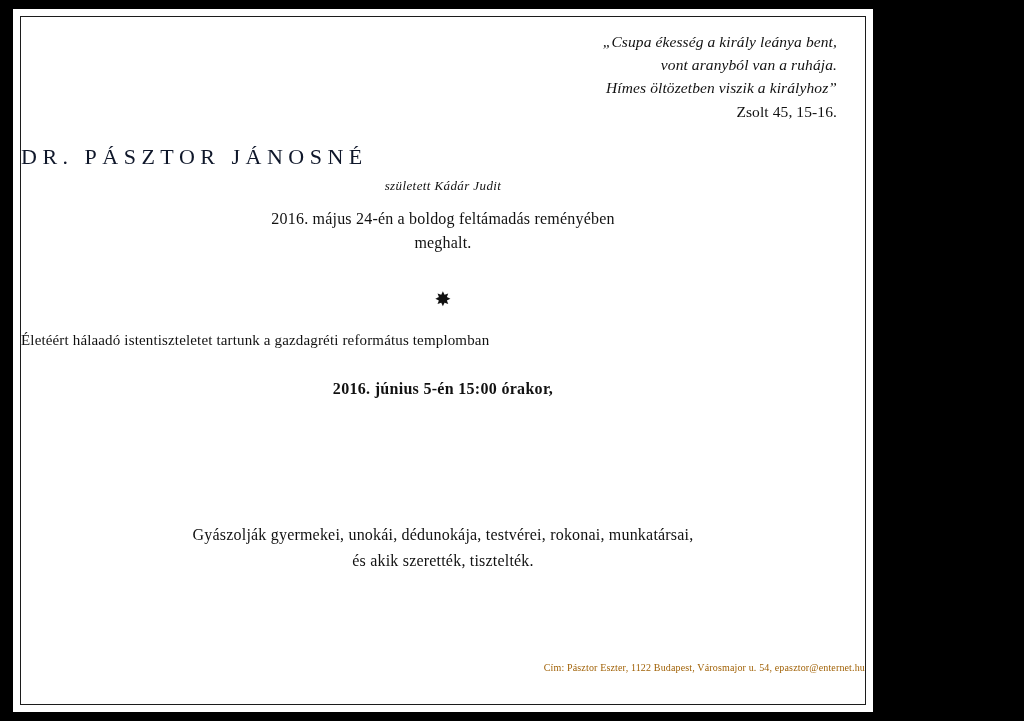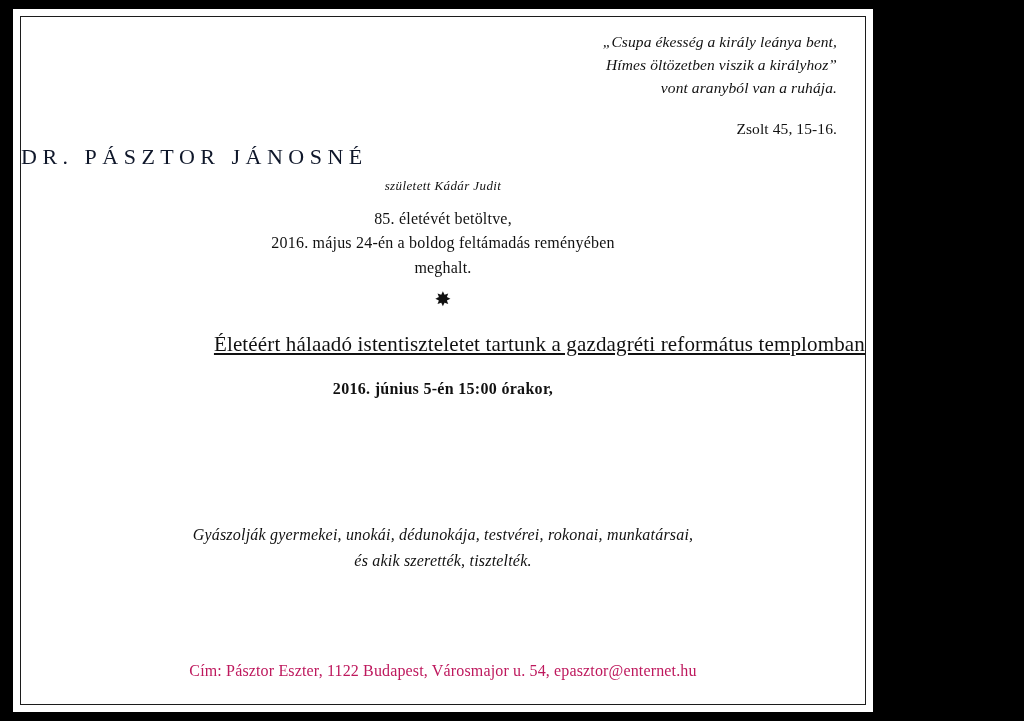--- a/index.html
+++ b/index.html
@@ -49,21 +49,21 @@
     text-align: right;
     font-style: italic;
     font-size: 15.5px;
     line-height: 1.47;
     color: #111111;
     letter-spacing: 0.1px;
   }
   .quote .ref {
     font-style: normal;
     display: block;
-    margin-top: 19px;
+    margin-top: 2px;
     font-size: 15.5px;
   }
 
   
   .name {
     position: absolute;
     left: 0;
     right: 0;
     top: 127px;
     text-align: left;
@@ -106,24 +106,23 @@
     font-size: 20px;
     line-height: 1;
     color: #111111;
   }
 
   .service {
     position: absolute;
     left: 0;
     right: 0;
     top: 315px;
-    text-align: right;
-    font-size: 21px;
+    text-align: left;
+    font-size: 15px;
     letter-spacing: 0.15px;
-    text-decoration: underline;
   }
   .datetime {
     position: absolute;
     left: 0;
     right: 0;
     top: 363px;
     text-align: center;
     font-size: 16px;
     font-weight: bold;
     letter-spacing: 0.3px;
@@ -137,56 +136,54 @@
     font-size: 16.5px;
     letter-spacing: 0.15px;
   }
 
   .mourners {
     position: absolute;
     left: 0;
     right: 0;
     top: 505px;
     text-align: center;
-    font-style: italic;
     font-size: 16px;
     line-height: 1.6;
     letter-spacing: 0.2px;
   }
 
   .address {
     position: absolute;
     left: 0;
     right: 0;
     top: 645px;
-    text-align: center;
-    font-size: 16px;
+    text-align: right;
+    font-size: 10px;
     letter-spacing: 0.15px;
-    color: #be185d;
+    color: #a16207;
   }
 </style>
 </head>
 <body>
 
 <div class="card-outer">
   <div class="card-inner">
     <div class="content">
 
       <div class="quote">
         <div>„Csupa ékesség a király leánya bent,</div>
+        <div>vont aranyból van a ruhája.</div>
         <div>Hímes öltözetben viszik a királyhoz”</div>
-        <div>vont aranyból van a ruhája.</div>
         <span class="ref">Zsolt 45, 15-16.</span>
       </div>
 
       <div class="name">DR. PÁSZTOR JÁNOSNÉ</div>
       <div class="maiden">született Kádár Judit</div>
 
       <div class="death-block">
-        <div>85. életévét betöltve,</div>
         <div>2016. május 24-én a boldog feltámadás reményében</div>
         <div>meghalt.</div>
       </div>
 
       <div class="star">✸</div>
 
       <div class="service">Életéért hálaadó istentiszteletet tartunk a gazdagréti református templomban</div>
       <div class="datetime">2016. június  5-én 15:00 órakor,</div>
 
       <div class="mourners">

